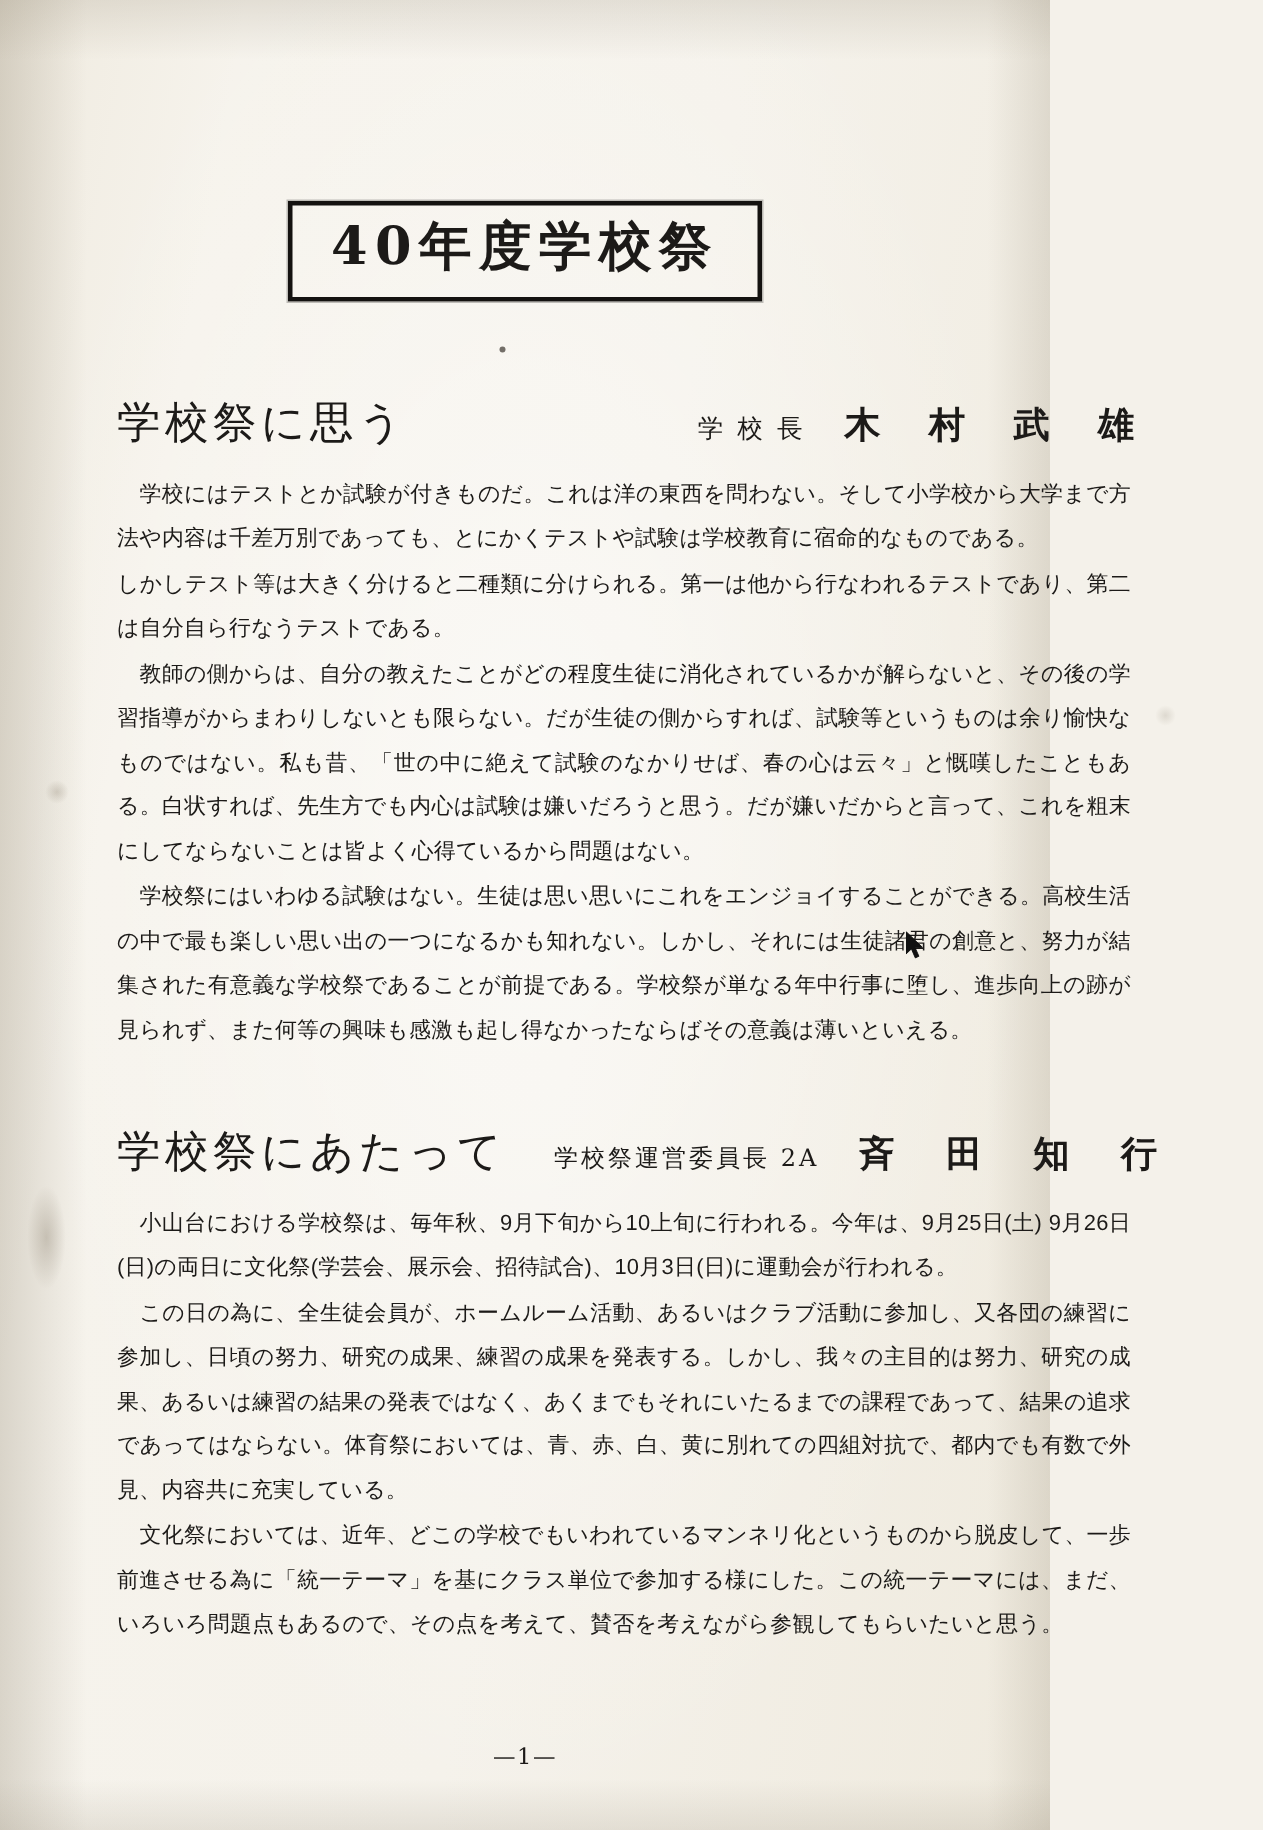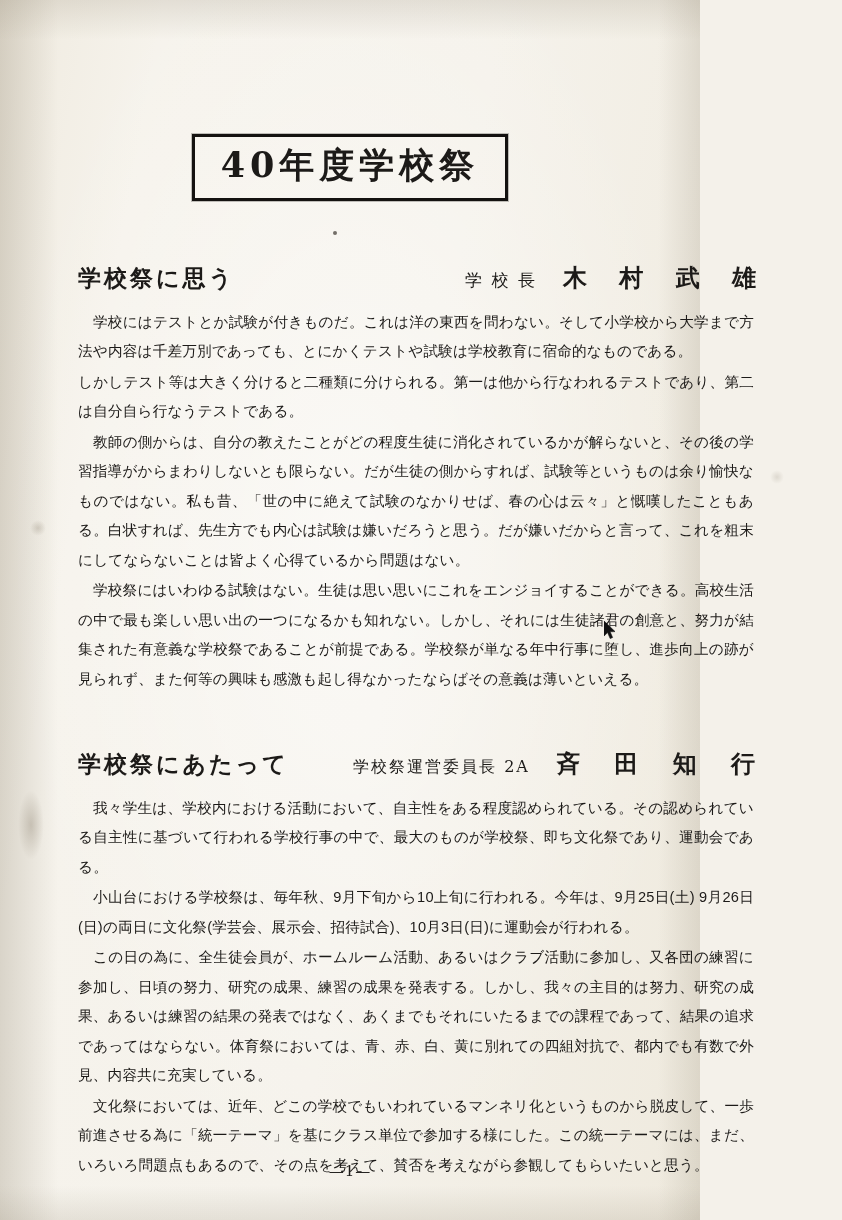--- a/index.html
+++ b/index.html
@@ -105,22 +105,22 @@
   }
   .sec1 { top: 262px; }
   .sec2 { top: 748px; }
 
   .sec-head {
     display: flex;
     align-items: baseline;
     margin-bottom: 14px;
   }
   .sec-title {
-    font-size: 23px;
-    font-weight: bold;
+    font-size: 29px;
+    font-weight: normal;
     letter-spacing: 3px;
     white-space: nowrap;
     font-family: "DejaVu Serif", "Liberation Serif", serif;
   }
   .sec-byline {
     margin-left: auto;
     white-space: nowrap;
     display: flex;
     align-items: baseline;
   }
@@ -208,21 +208,20 @@
 
   <div class="section sec2">
     <div class="sec-head">
       <div class="sec-title">学校祭にあたって</div>
       <div class="sec-byline">
         <span class="byline-role">学校祭運営委員長 2A</span>
         <span class="byline-name">斉 田 知 行</span>
       </div>
     </div>
     <div class="body-text">
-      <p class="indent">我々学生は、学校内における活動において、自主性をある程度認められている。その認められている自主性に基づいて行われる学校行事の中で、最大のものが学校祭、即ち文化祭であり、運動会である。</p>
       <p class="indent">小山台における学校祭は、毎年秋、9月下旬から10上旬に行われる。今年は、9月25日(土) 9月26日(日)の両日に文化祭(学芸会、展示会、招待試合)、10月3日(日)に運動会が行われる。</p>
       <p class="indent">この日の為に、全生徒会員が、ホームルーム活動、あるいはクラブ活動に参加し、又各団の練習に参加し、日頃の努力、研究の成果、練習の成果を発表する。しかし、我々の主目的は努力、研究の成果、あるいは練習の結果の発表ではなく、あくまでもそれにいたるまでの課程であって、結果の追求であってはならない。体育祭においては、青、赤、白、黄に別れての四組対抗で、都内でも有数で外見、内容共に充実している。</p>
       <p class="indent">文化祭においては、近年、どこの学校でもいわれているマンネリ化というものから脱皮して、一歩前進させる為に「統一テーマ」を基にクラス単位で参加する様にした。この統一テーマには、まだ、いろいろ問題点もあるので、その点を考えて、賛否を考えながら参観してもらいたいと思う。</p>
     </div>
   </div>
 
   <div class="page-number">—1—</div>
 
   <div class="cursor">
     <svg width="13" height="19" viewBox="0 0 13 19">

